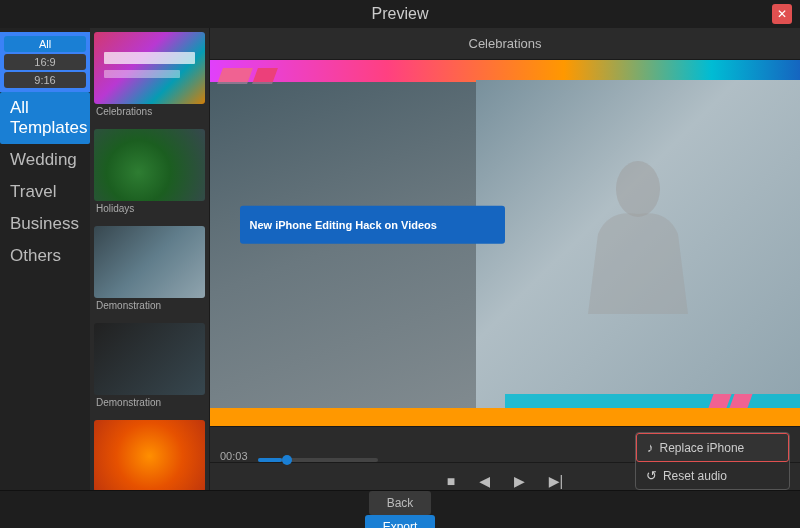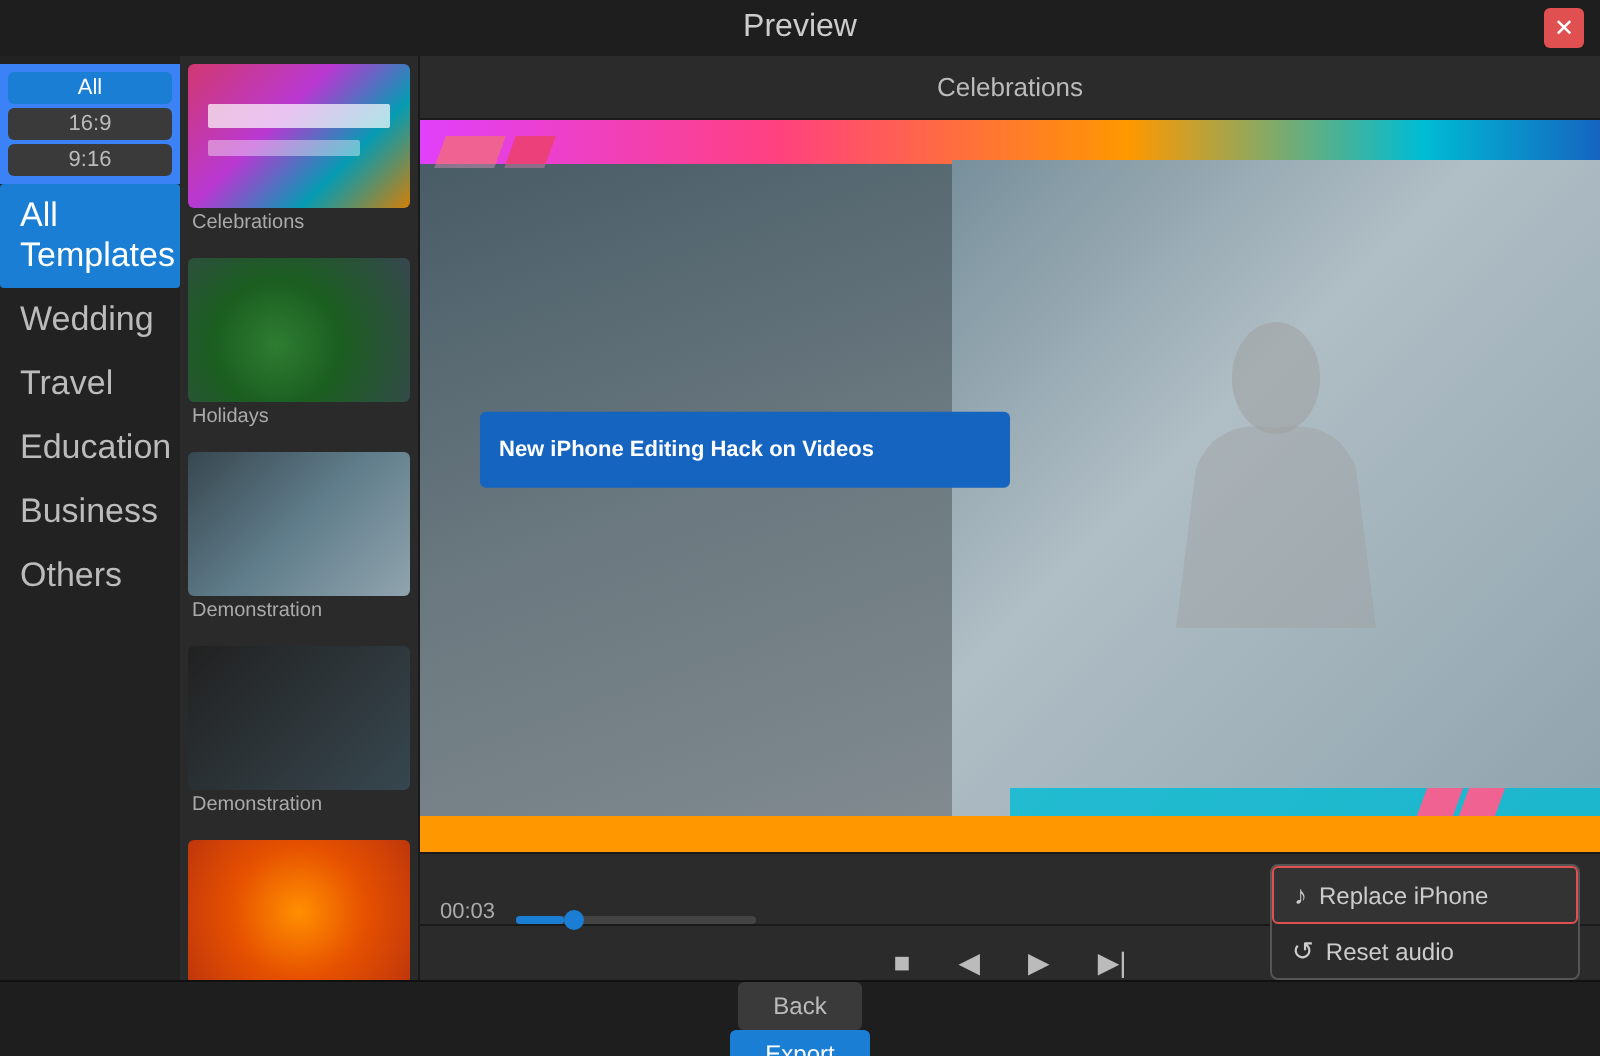--- a/index.html
+++ b/index.html
@@ -466,21 +466,20 @@
     <div id="sidebar-tabs-area">
       <div id="tab-row">
         <button class="tab-btn active">All</button>
         <button class="tab-btn">16:9</button>
         <button class="tab-btn">9:16</button>
       </div>
     </div>
     <div class="sidebar-item active">All Templates</div>
     <div class="sidebar-item">Wedding</div>
     <div class="sidebar-item">Travel</div>
-    <div class="sidebar-item">Education</div>
     <div class="sidebar-item">Business</div>
     <div class="sidebar-item">Others</div>
   </div>
 
   <div id="template-list">
 
     <div class="template-item">
       <div class="template-thumb">
         <div class="thumb-img-celebrations">
           <div class="celebrations-stripe"></div>

